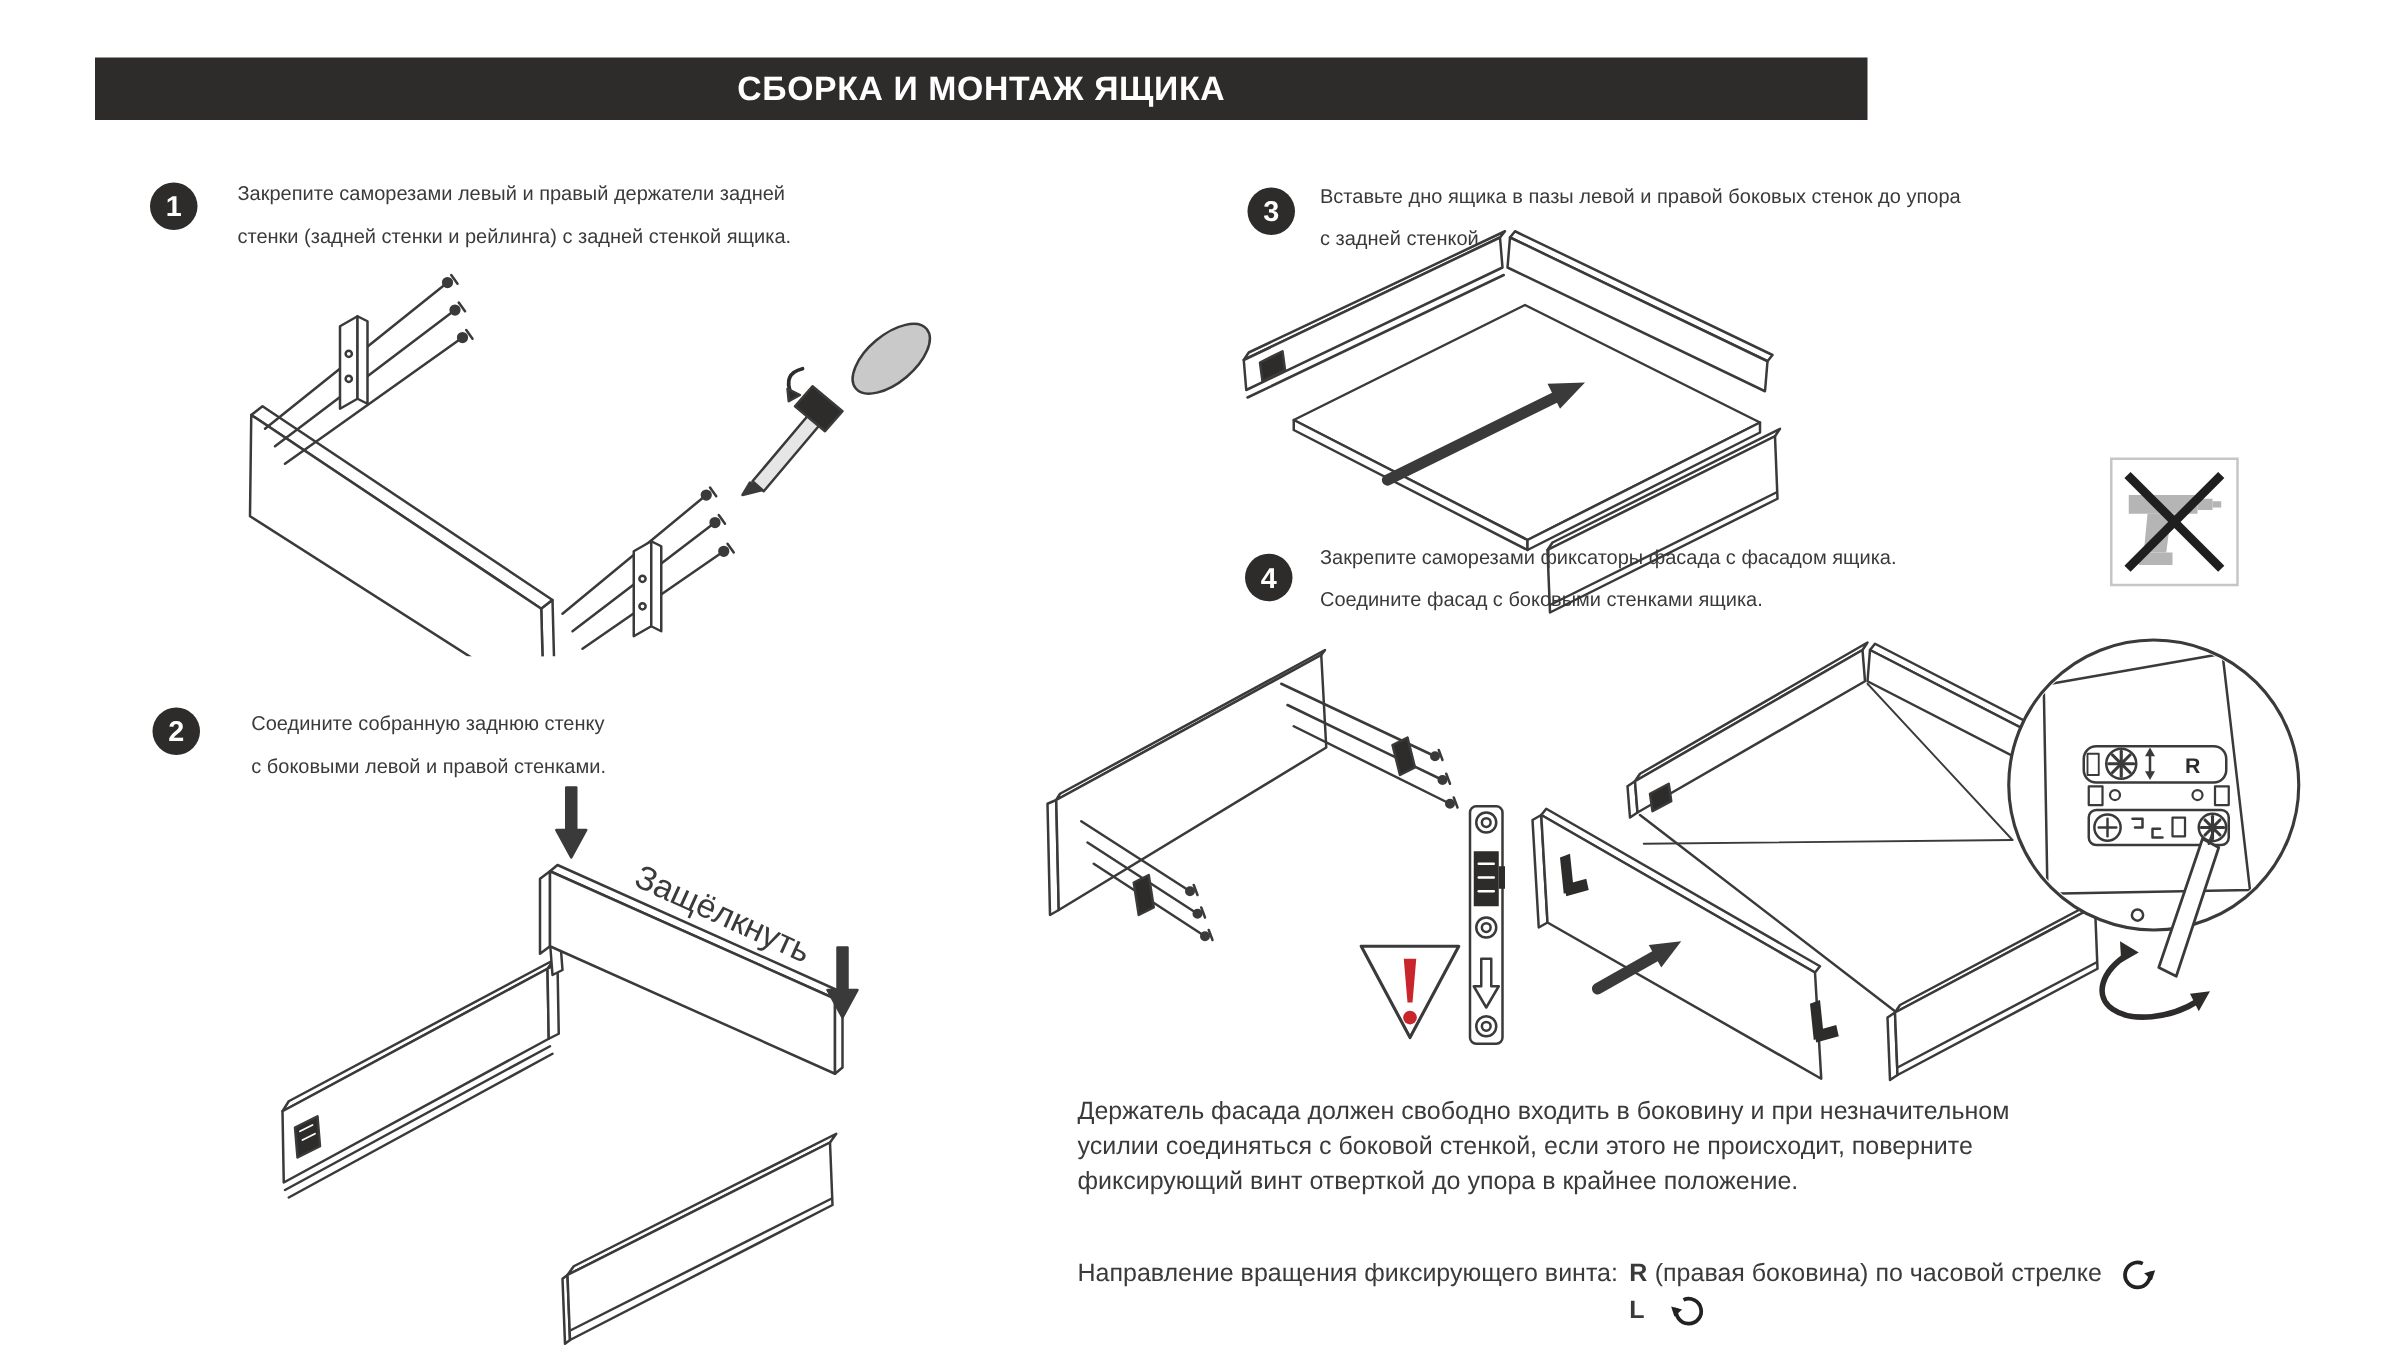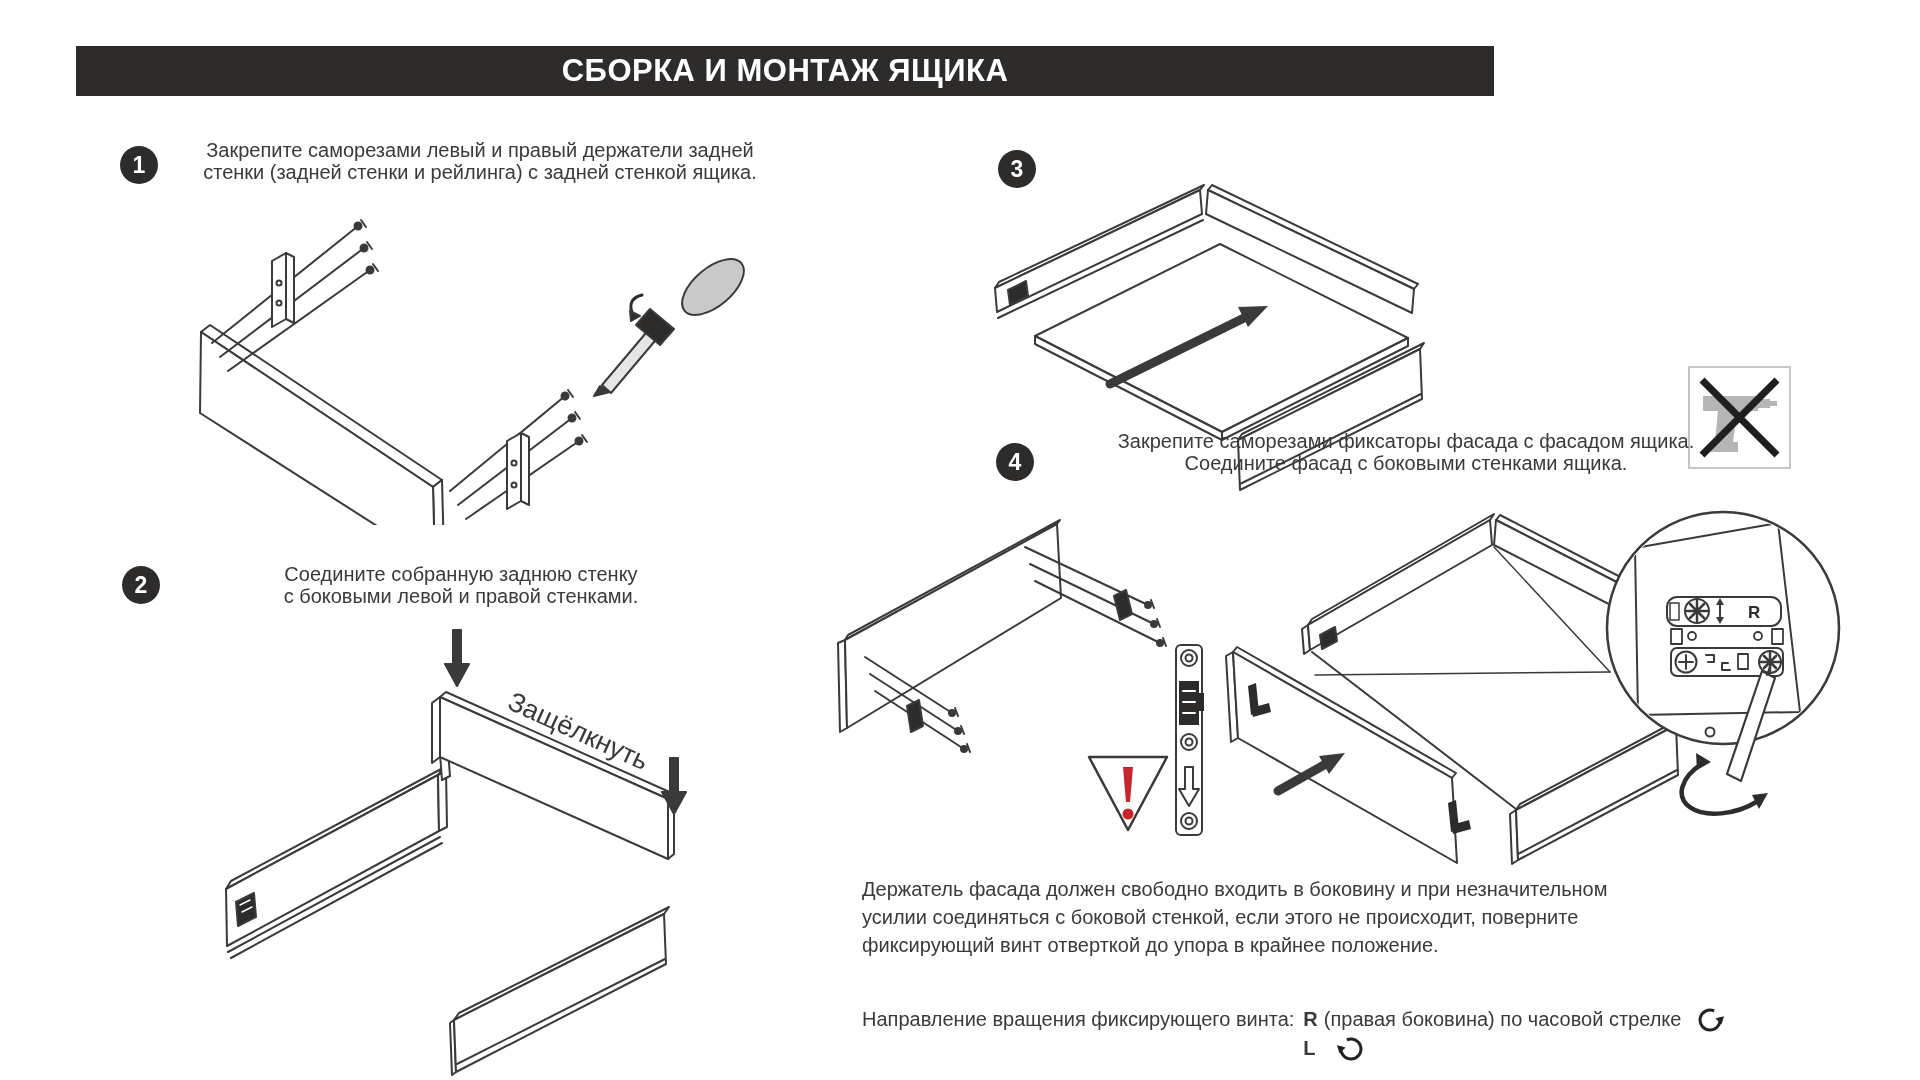--- a/index.html
+++ b/index.html
@@ -6,28 +6,28 @@
   .page {
     position:relative; width:1920px; height:1080px; background:#ffffff;
     font-family:"Liberation Sans", sans-serif; color:#3a3a3a; overflow:hidden;
   }
   .abs { position:absolute; }
   .header-bar {
     left:76px; top:46px; width:1418px; height:50px; background:#2e2b2b;
     display:flex; align-items:center; justify-content:center;
   }
   .header-bar .title {
-    color:#ffffff; font-size:31px; font-weight:bold; letter-spacing:0.5px;
+    color:#ffffff; font-size:27px; font-weight:bold; letter-spacing:0.5px;
   }
   .badge {
     width:38px; height:38px; border-radius:50%; background:#2e2b2b;
     color:#ffffff; font-weight:bold; font-size:23px;
     display:flex; align-items:center; justify-content:center;
   }
-  .step-text { font-size:20px; line-height:22px; white-space:pre-line;text-align:center; }
+  .step-text { font-size:16px; line-height:34px; white-space:pre-line; }
   .note-text { font-size:20px; line-height:28px; white-space:pre-line; }
   .direction { display:flex; align-items:flex-start; gap:9px; font-size:20px; }
   .dir-line { display:flex; align-items:center; height:29px; }
   .dir-line b { margin-right:6px; }
   .rot-icon { margin-left:14px; }
   .nodrill-box {
     left:1688px; top:366px; width:103px; height:103px;
     border:2px solid #c6c6c6; background:#fff; box-sizing:border-box;
   }
   svg { display:block; }
@@ -148,20 +148,22 @@
         <polygon points="280,395 284,392 286,444 282,447"></polygon>
         <polygon points="284,392 494,286 496,336 286,444"></polygon>
         <line x1="287" y1="436" x2="495" y2="331" fill="none"></line>
       </g>
     </g>
   </svg>
 
   <div class="abs badge" style="left:998px; top:150px;">
     <span>3</span>
   </div>
+  <div class="abs step-text" style="left:1056px; top:141px; width:720px;">Вставьте дно ящика в пазы левой и правой боковых стенок до упора
+с задней стенкой.</div>
 
   <svg class="abs" style="left:950px; top:168px;" width="520" height="340" viewBox="0 0 520 340">
     <g stroke="#3a3a3a" stroke-width="2" fill="#ffffff" stroke-linejoin="round" stroke-linecap="round">
       <g>
 
         <polygon points="45,120 49,114 254,17 250,22"></polygon>
         <polygon points="45,120 250,22 252,46 47,144"></polygon>
         <line x1="48" y1="150" x2="253" y2="52" fill="none"></line>
         <polygon points="58,122 76,113 78,128 60,137" fill="#2e2b2b"></polygon>
 

